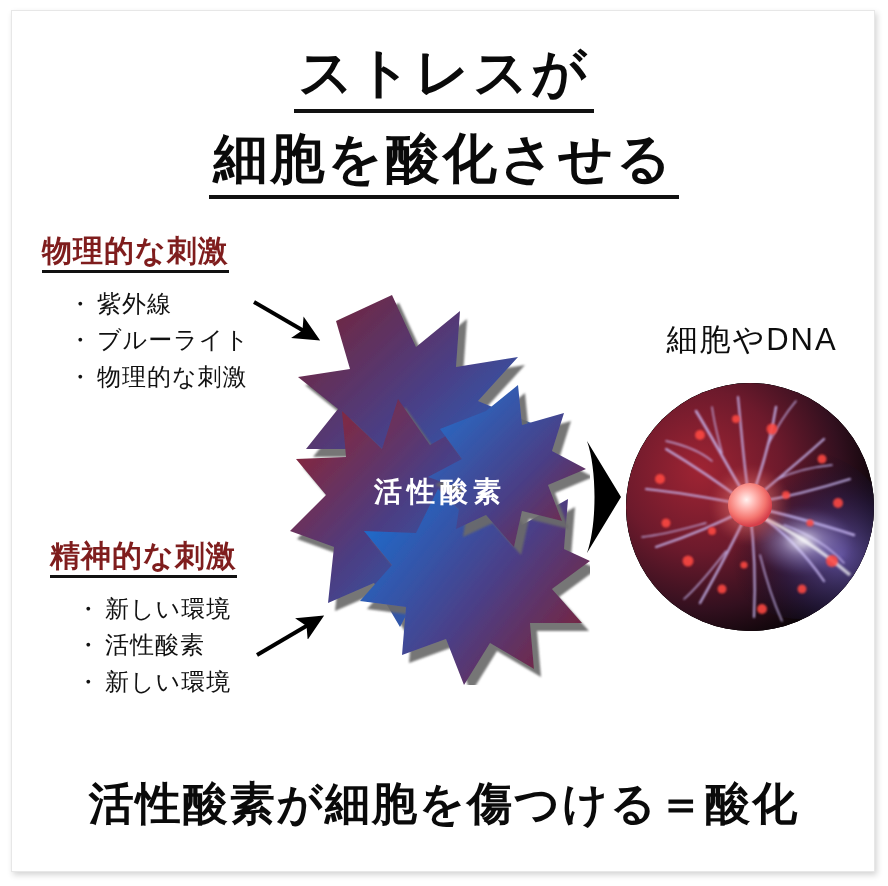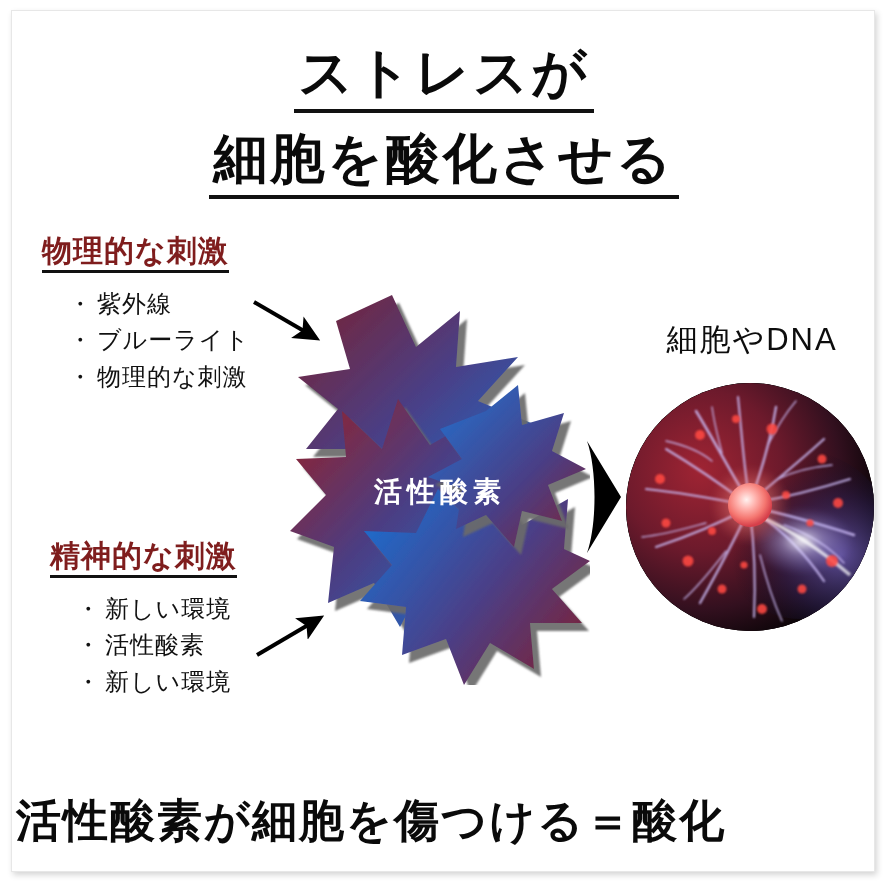--- a/index.html
+++ b/index.html
@@ -144,22 +144,24 @@
     height: 248px;
     border-radius: 50%;
     overflow: hidden;
     background: #140509;
   }
 
   
   .bottom-caption {
     position: absolute;
     left: 0;
-    top: 784px;
+    top: 768px;
     width: 864px;
+    text-align: center;
+    font-family: Liberation Serif, serif;
   }
   .bottom-caption .hl {
     display: inline-block;
     position: relative;
     font-size: 45px;
     font-weight: 700;
     letter-spacing: 2px;
     color: #0a0a0a;
     padding: 0 4px;
     line-height: 1.15;

